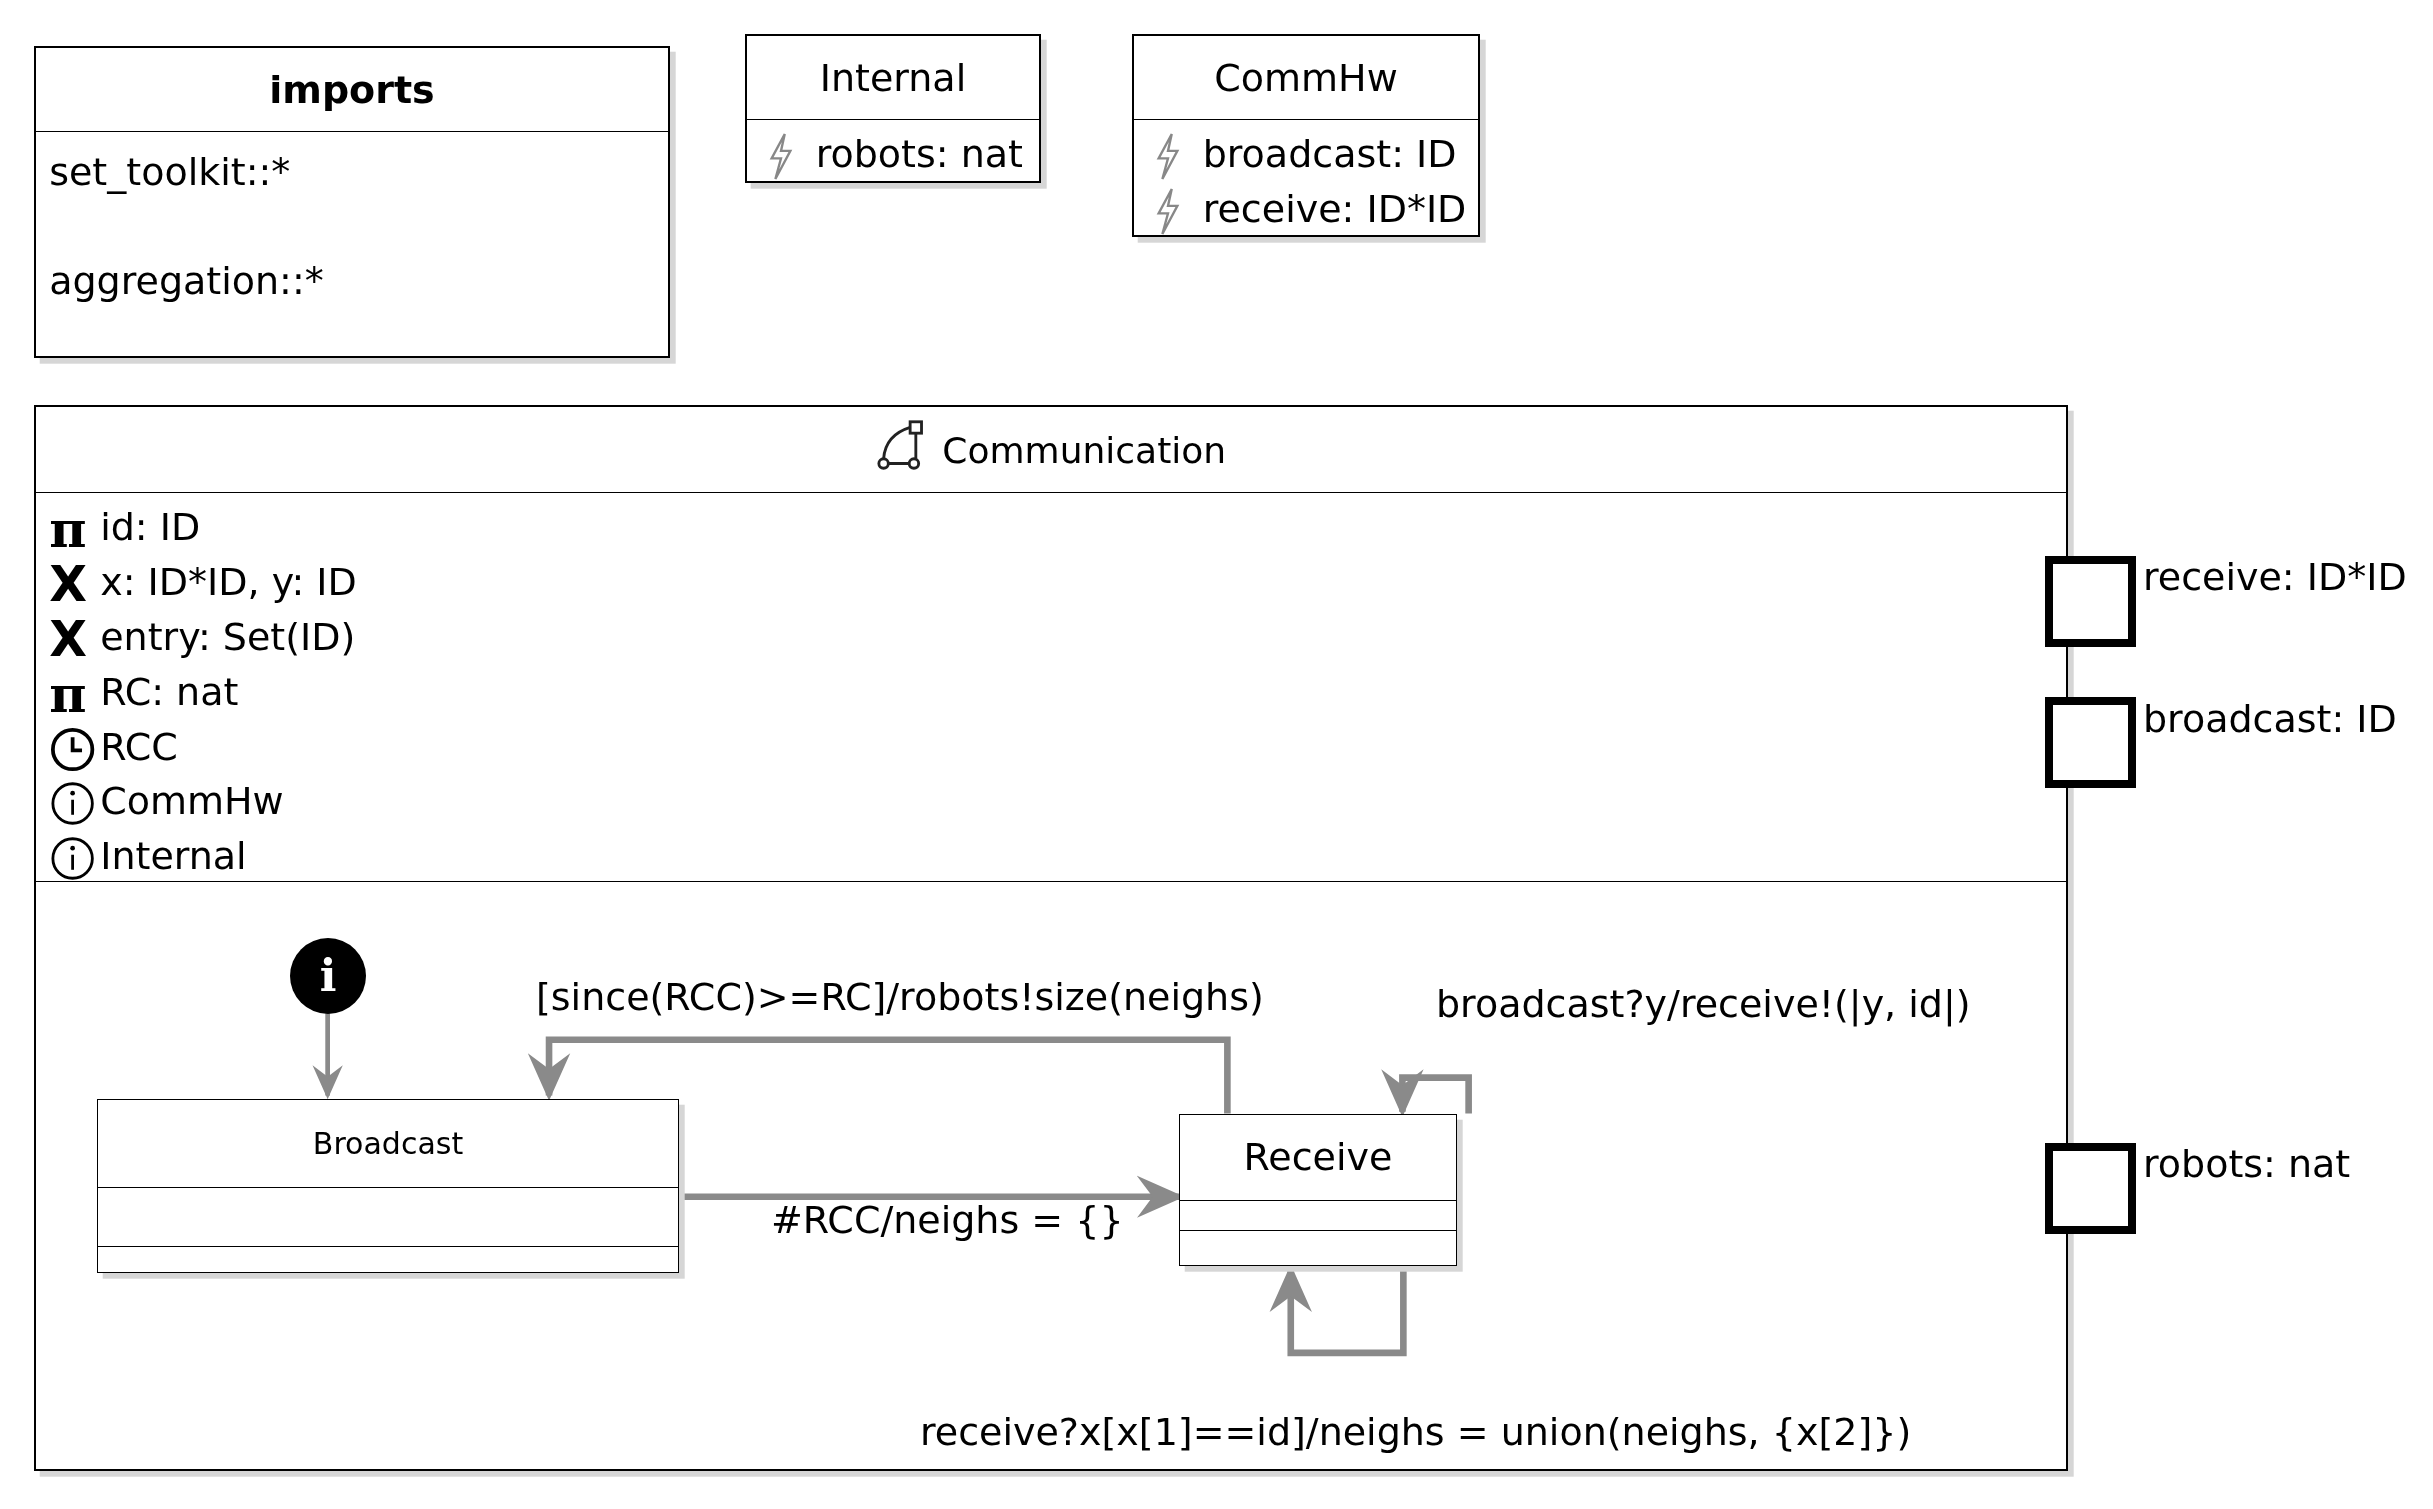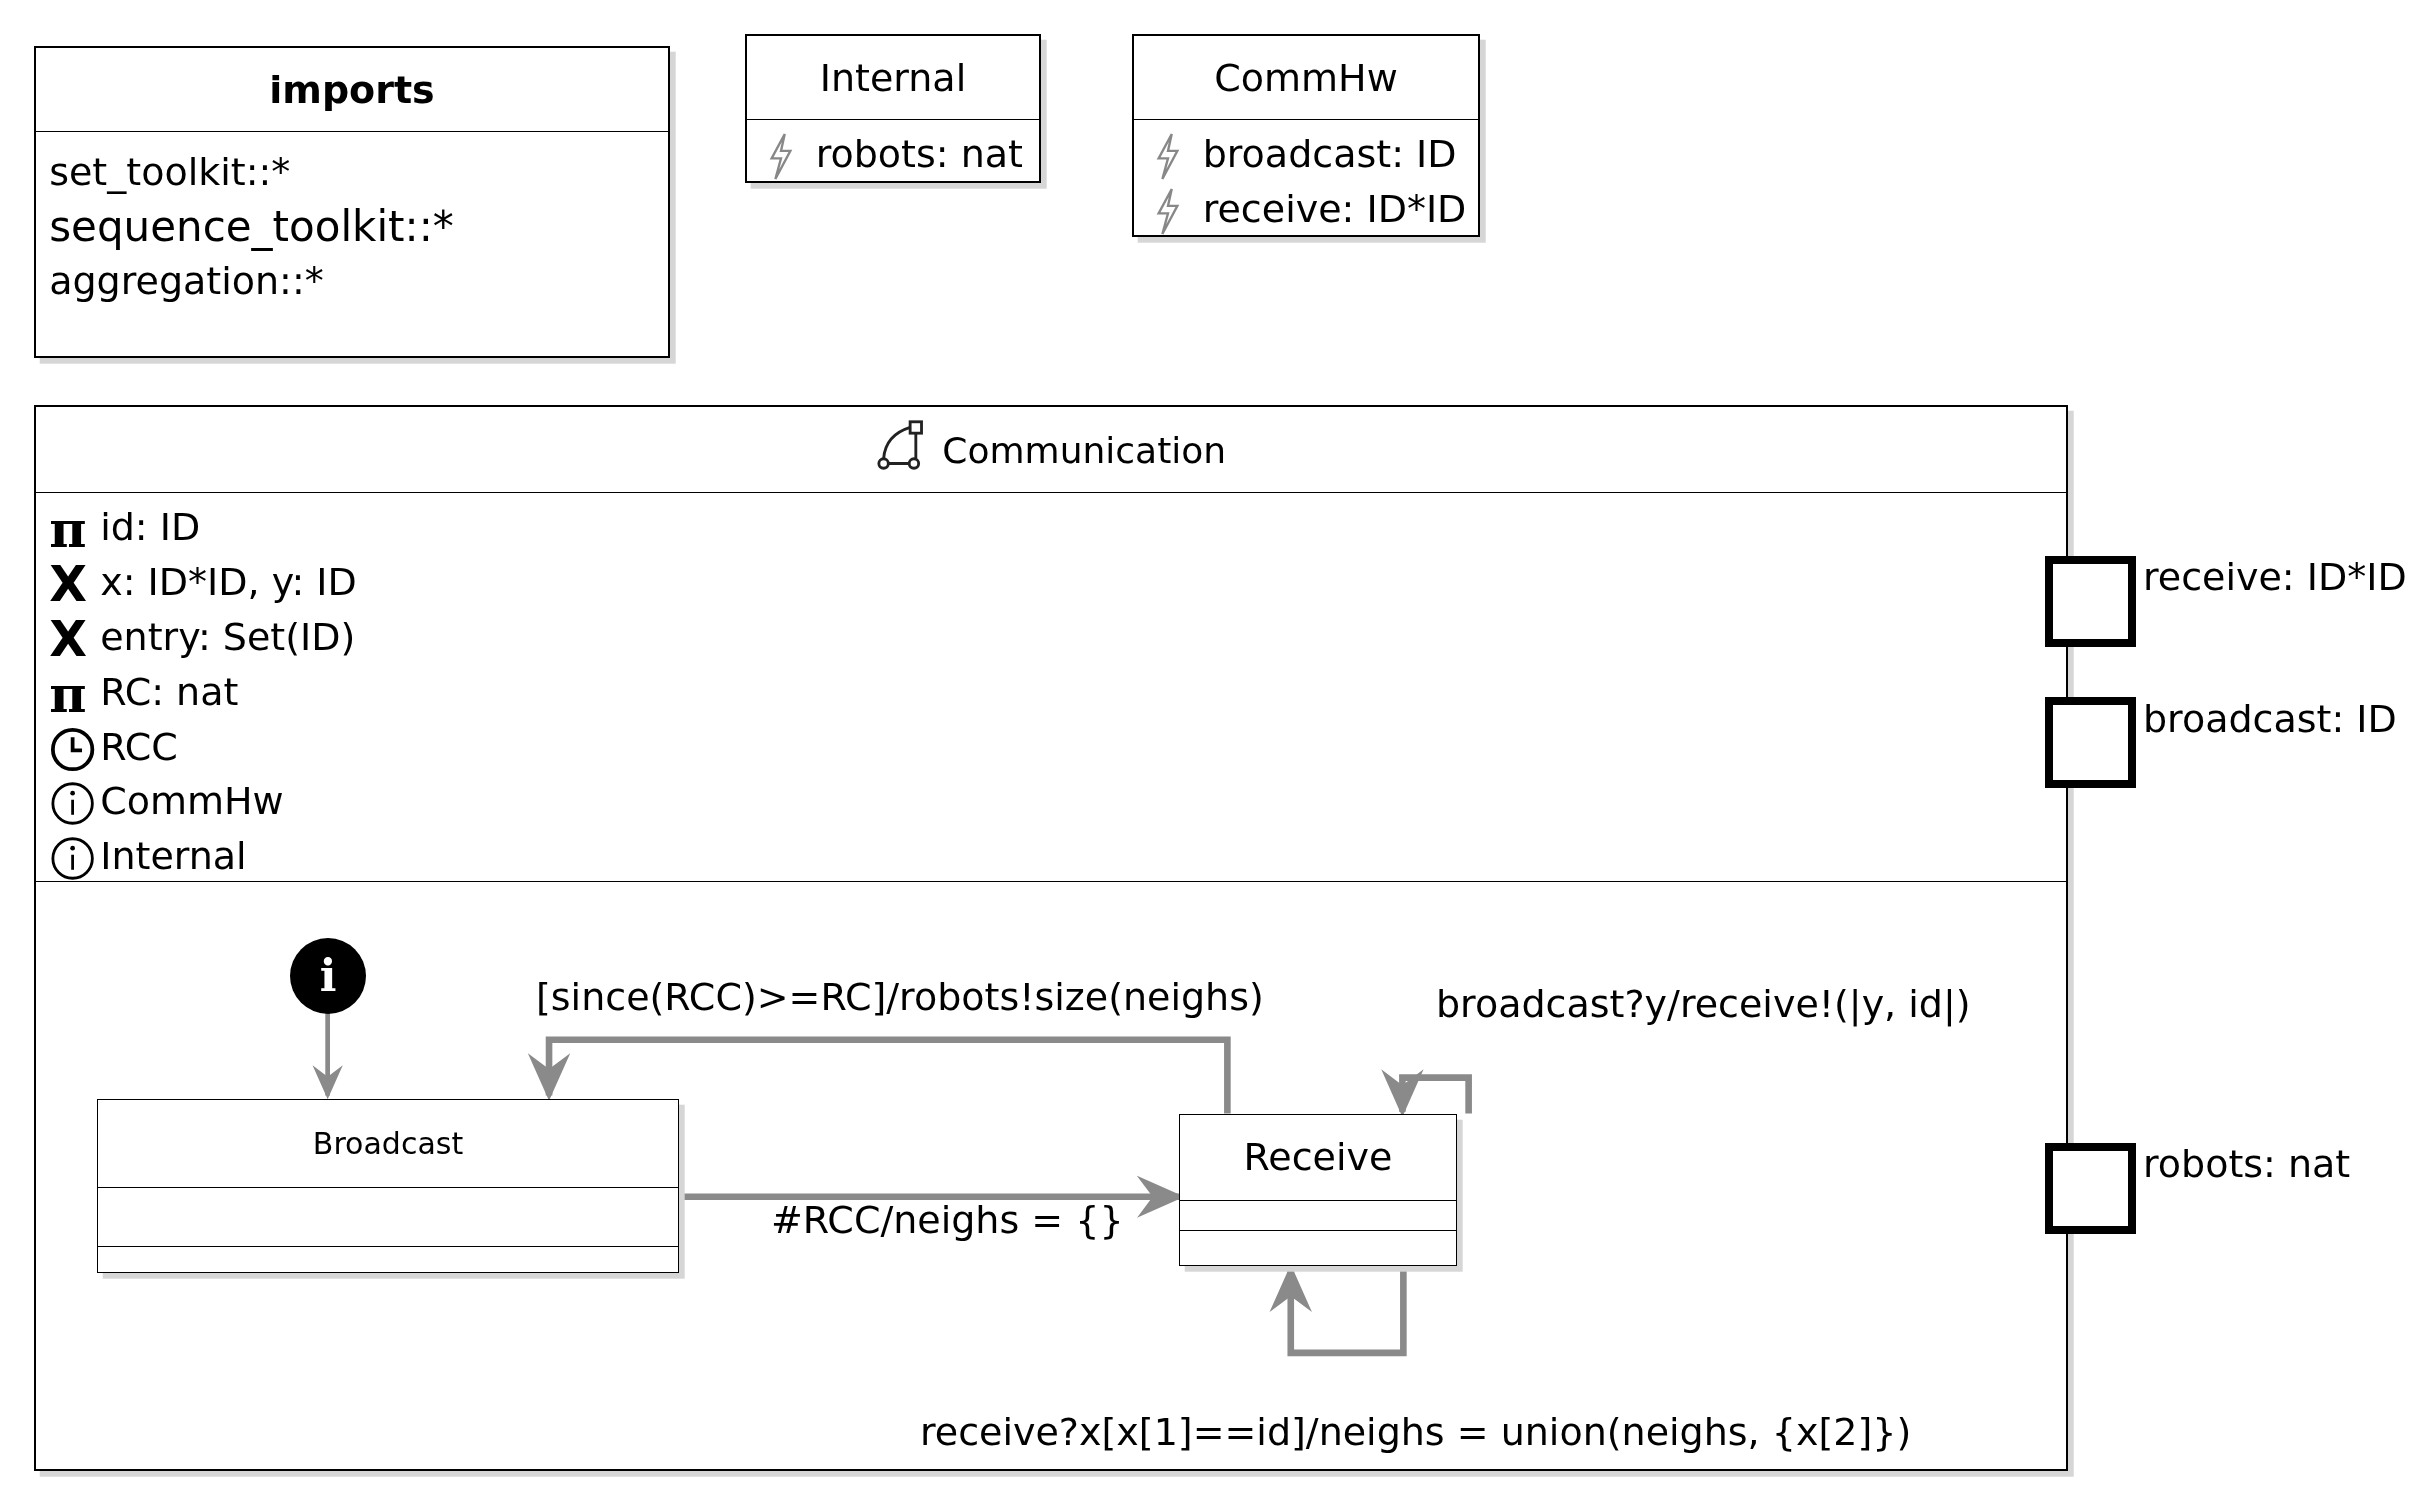--- a/index.html
+++ b/index.html
@@ -14,21 +14,20 @@
   svg { position:absolute; left:0; top:0; }
   .icon { display:inline-block; vertical-align:middle; }
 </style>
 </head>
 <body>
 
 <div class="box" style="left:34px;top:34px;width:636px;height:312px;margin-top:12px;">
   <div class="hdr" style="height:85px;line-height:85px;font-size:38px;font-weight:bold;">imports</div>
   <div class="divider" style="top:83px;"></div>
   <div class="line" style="top:97px;">set_toolkit::*</div>
-  <div class="line" style="top:151px;font-size:42px;">sequence_toolkit::*</div>
   <div class="line" style="top:206px;">aggregation::*</div>
 </div>
 
 <div class="box" style="left:745px;top:34px;width:296px;height:149px;">
   <div class="hdr" style="height:85px;line-height:85px;font-size:38px;">Internal</div>
   <div class="divider" style="top:83px;"></div>
   <div class="line" style="top:91px;left:19px;">
     <svg class="icon" width="30" height="49" viewBox="0 0 32 52" style="position:static;">
       <path d="M20 2 L6 28 L16 28 L10 50 L26 20 L16 20 Z" fill="none" stroke="#888" stroke-width="2.5"></path>
     </svg>

